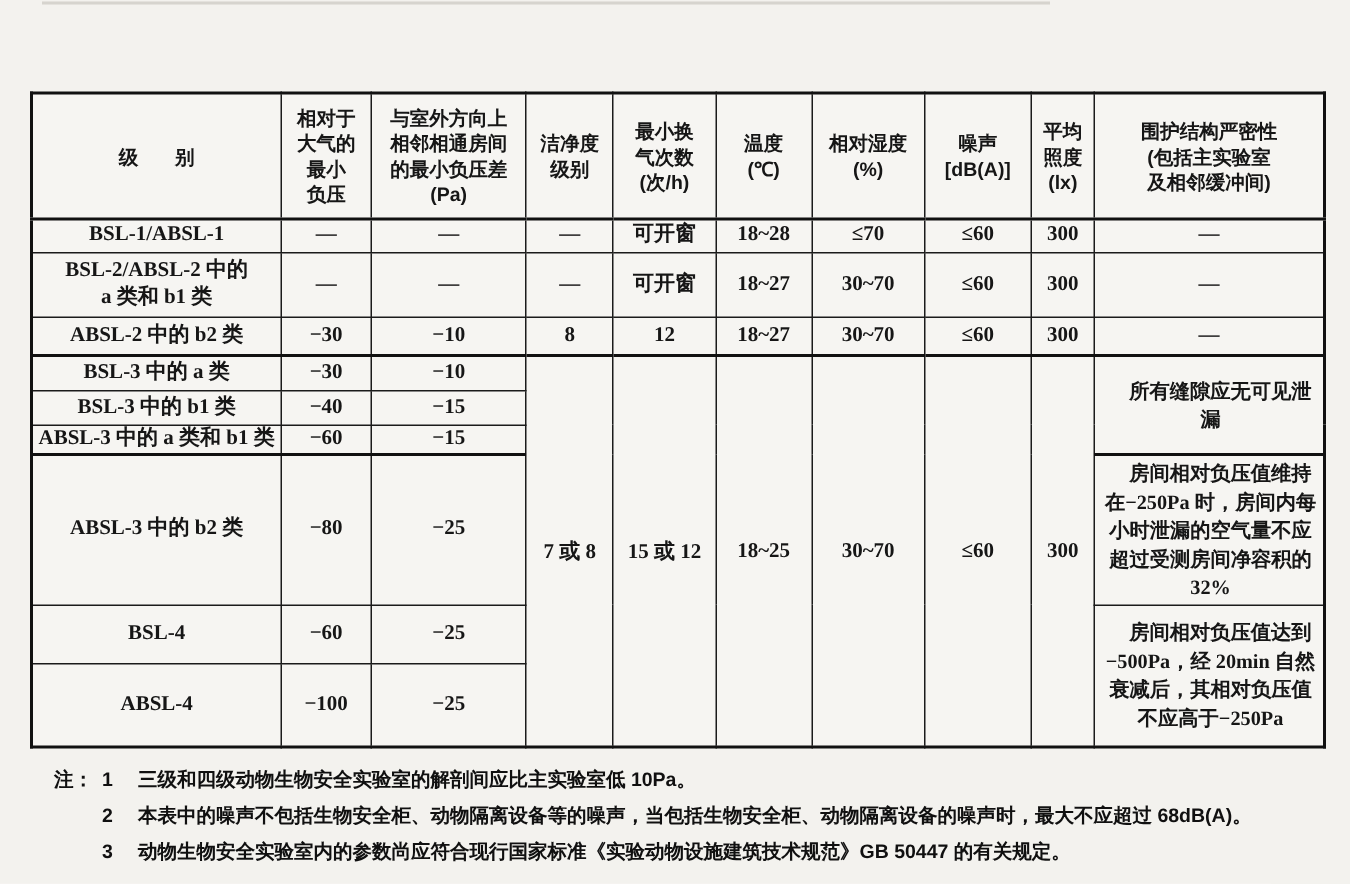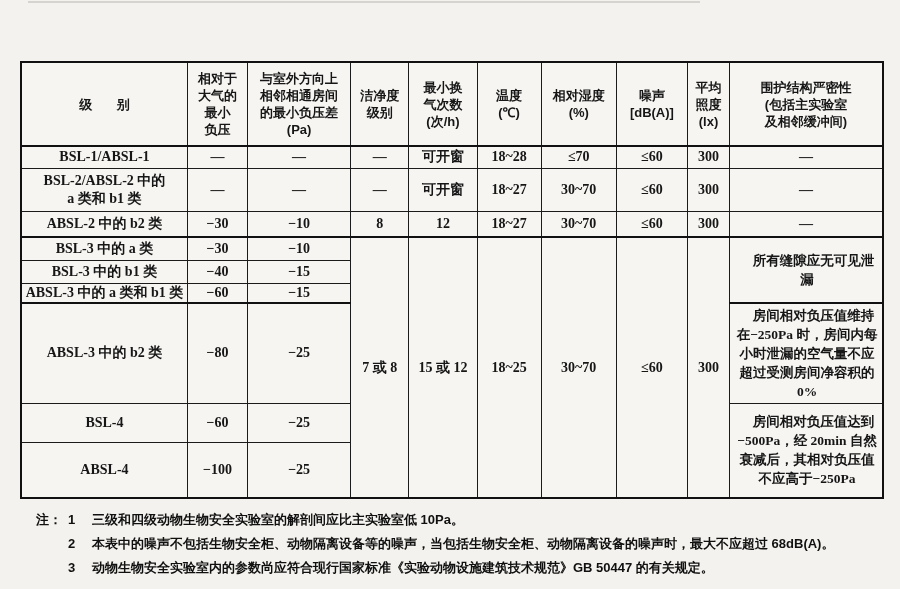--- a/index.html
+++ b/index.html
@@ -188,21 +188,21 @@
       </tr>
       <tr class="rw5">
         <td class="level">ABSL-3 中的 a 类和 b1 类</td>
         <td class="num">−60</td>
         <td class="num">−15</td>
       </tr>
       <tr class="rw6 thick-top">
         <td class="level">ABSL-3 中的 b2 类</td>
         <td class="num">−80</td>
         <td class="num">−25</td>
-        <td class="para">房间相对负压值维持在−250Pa 时，房间内每小时泄漏的空气量不应超过受测房间净容积的 0%</td>
+        <td class="para">房间相对负压值维持在−250Pa 时，房间内每小时泄漏的空气量不应超过受测房间净容积的 32%</td>
       </tr>
       <tr class="rw7">
         <td class="level">BSL-4</td>
         <td class="num">−60</td>
         <td class="num">−25</td>
         <td class="para" rowspan="2">房间相对负压值达到−500Pa，经 20min 自然衰减后，其相对负压值不应高于−250Pa</td>
       </tr>
       <tr class="rw8">
         <td class="level">ABSL-4</td>
         <td class="num">−100</td>

